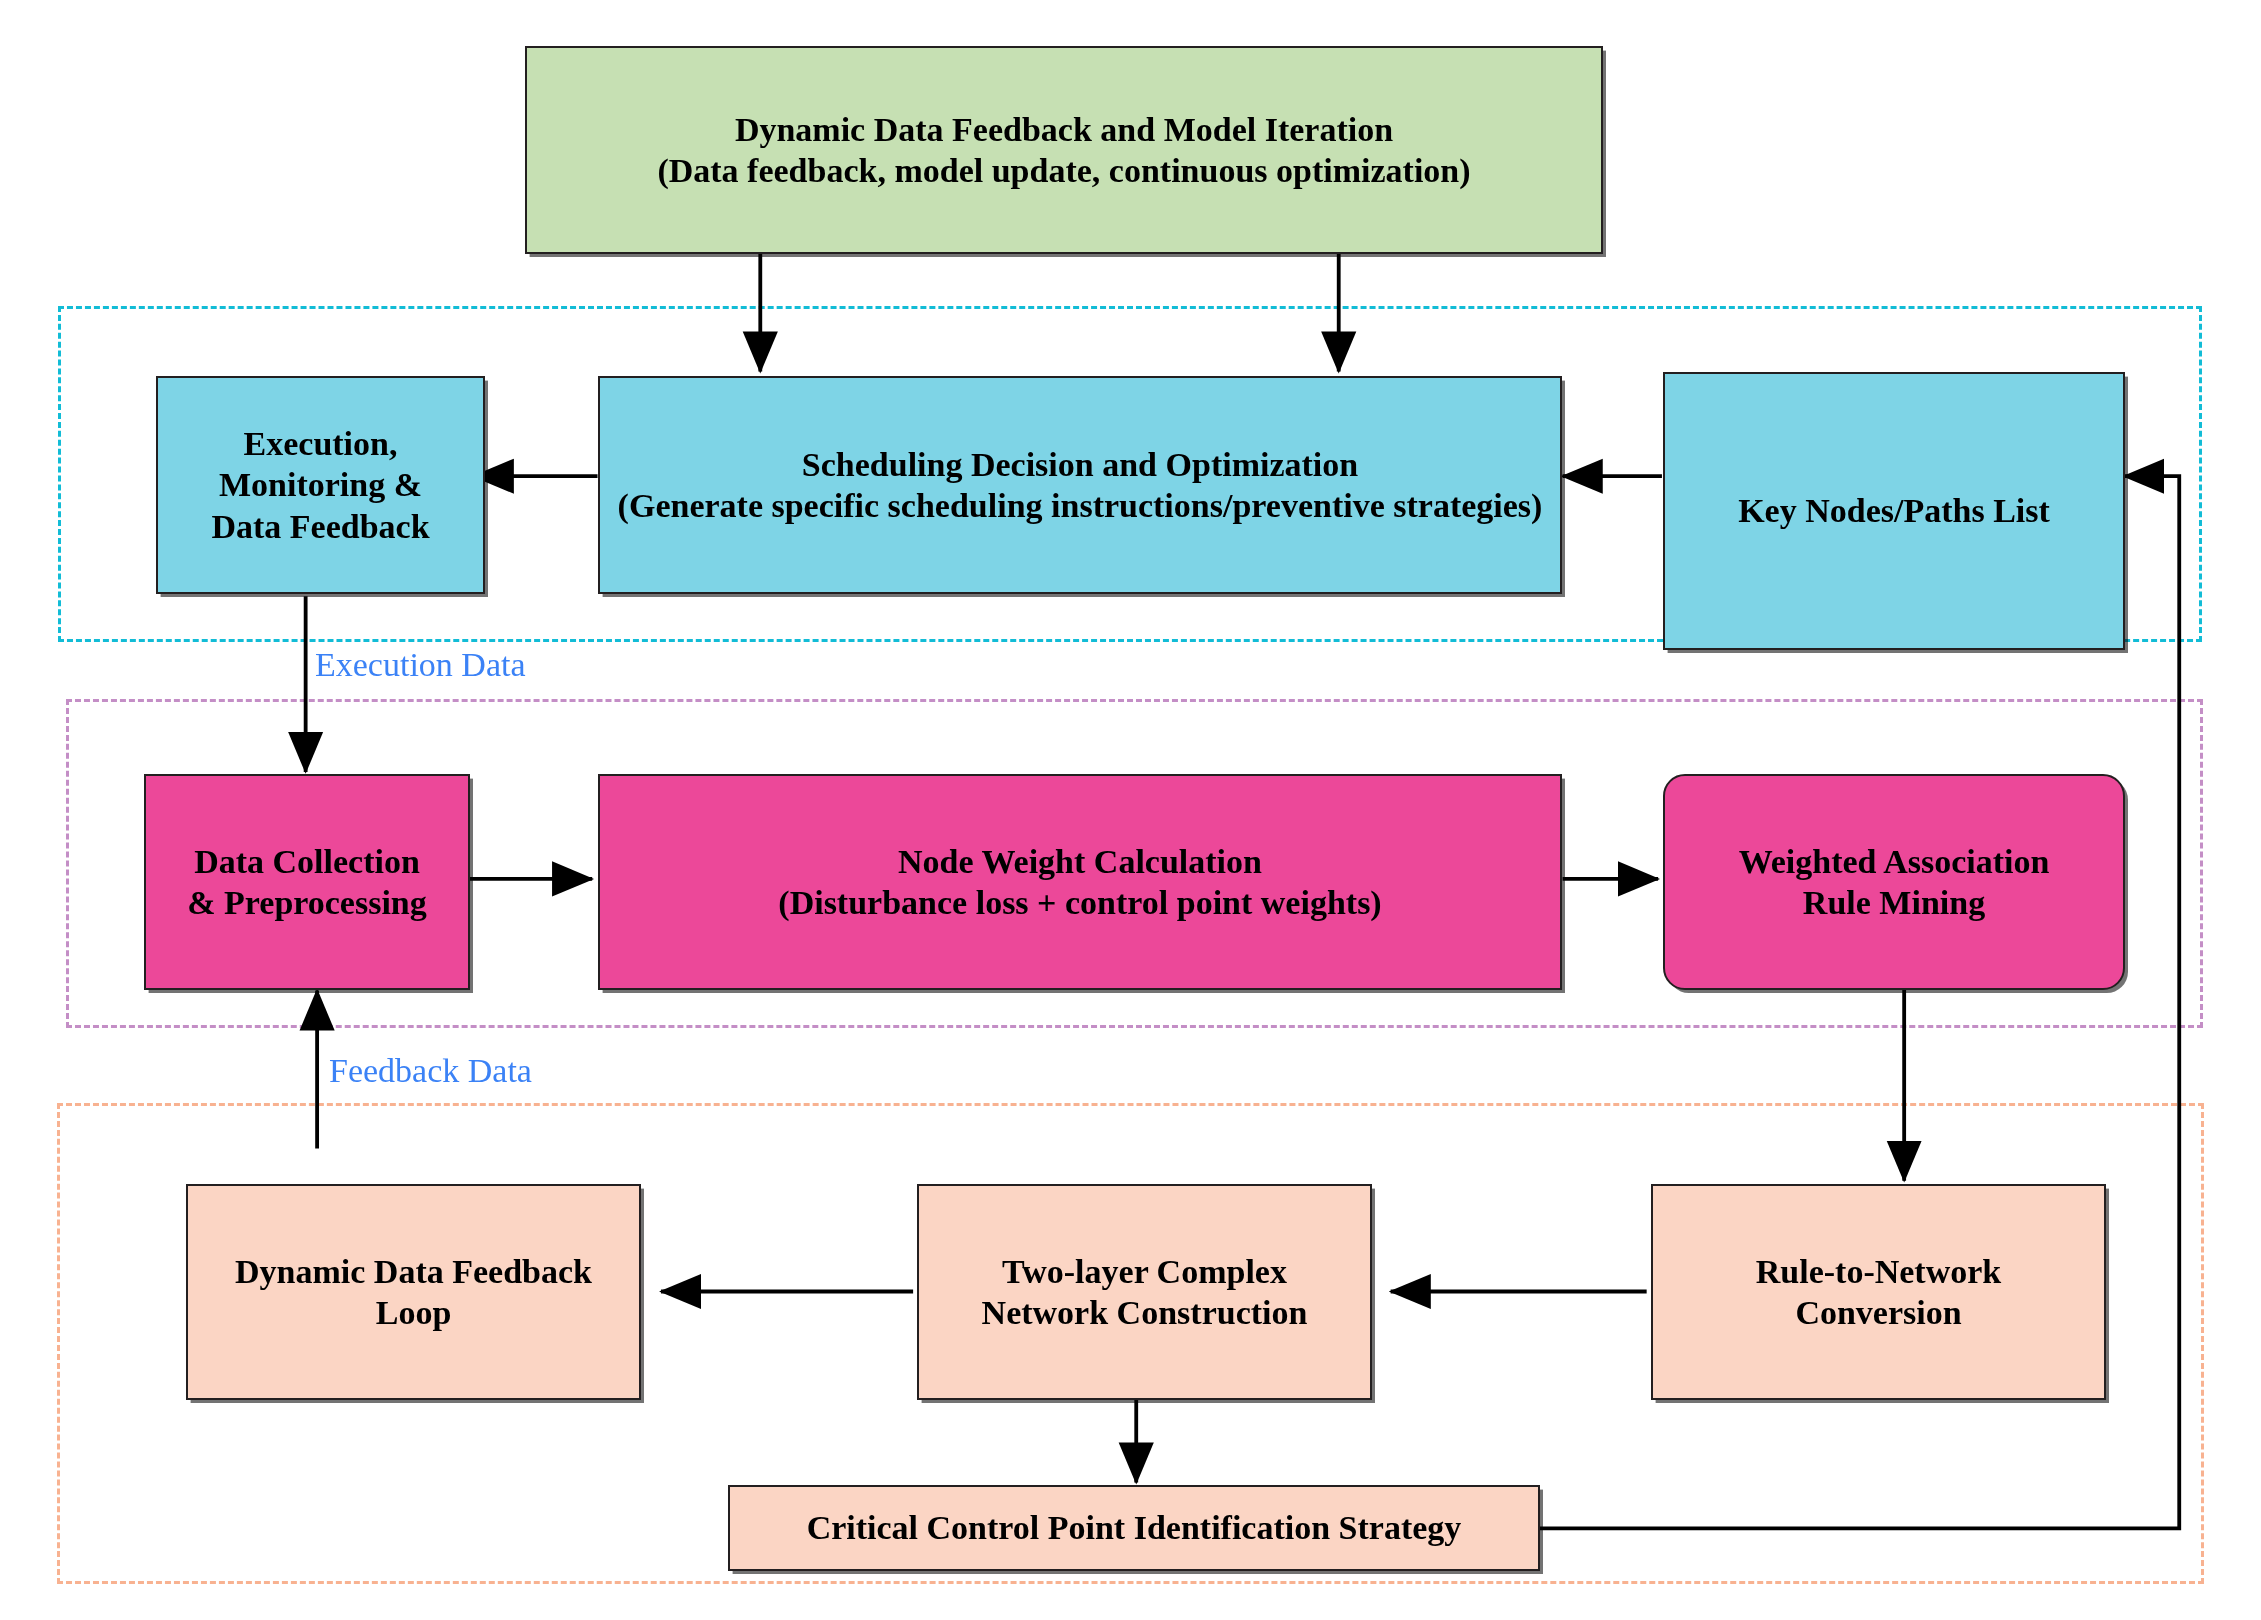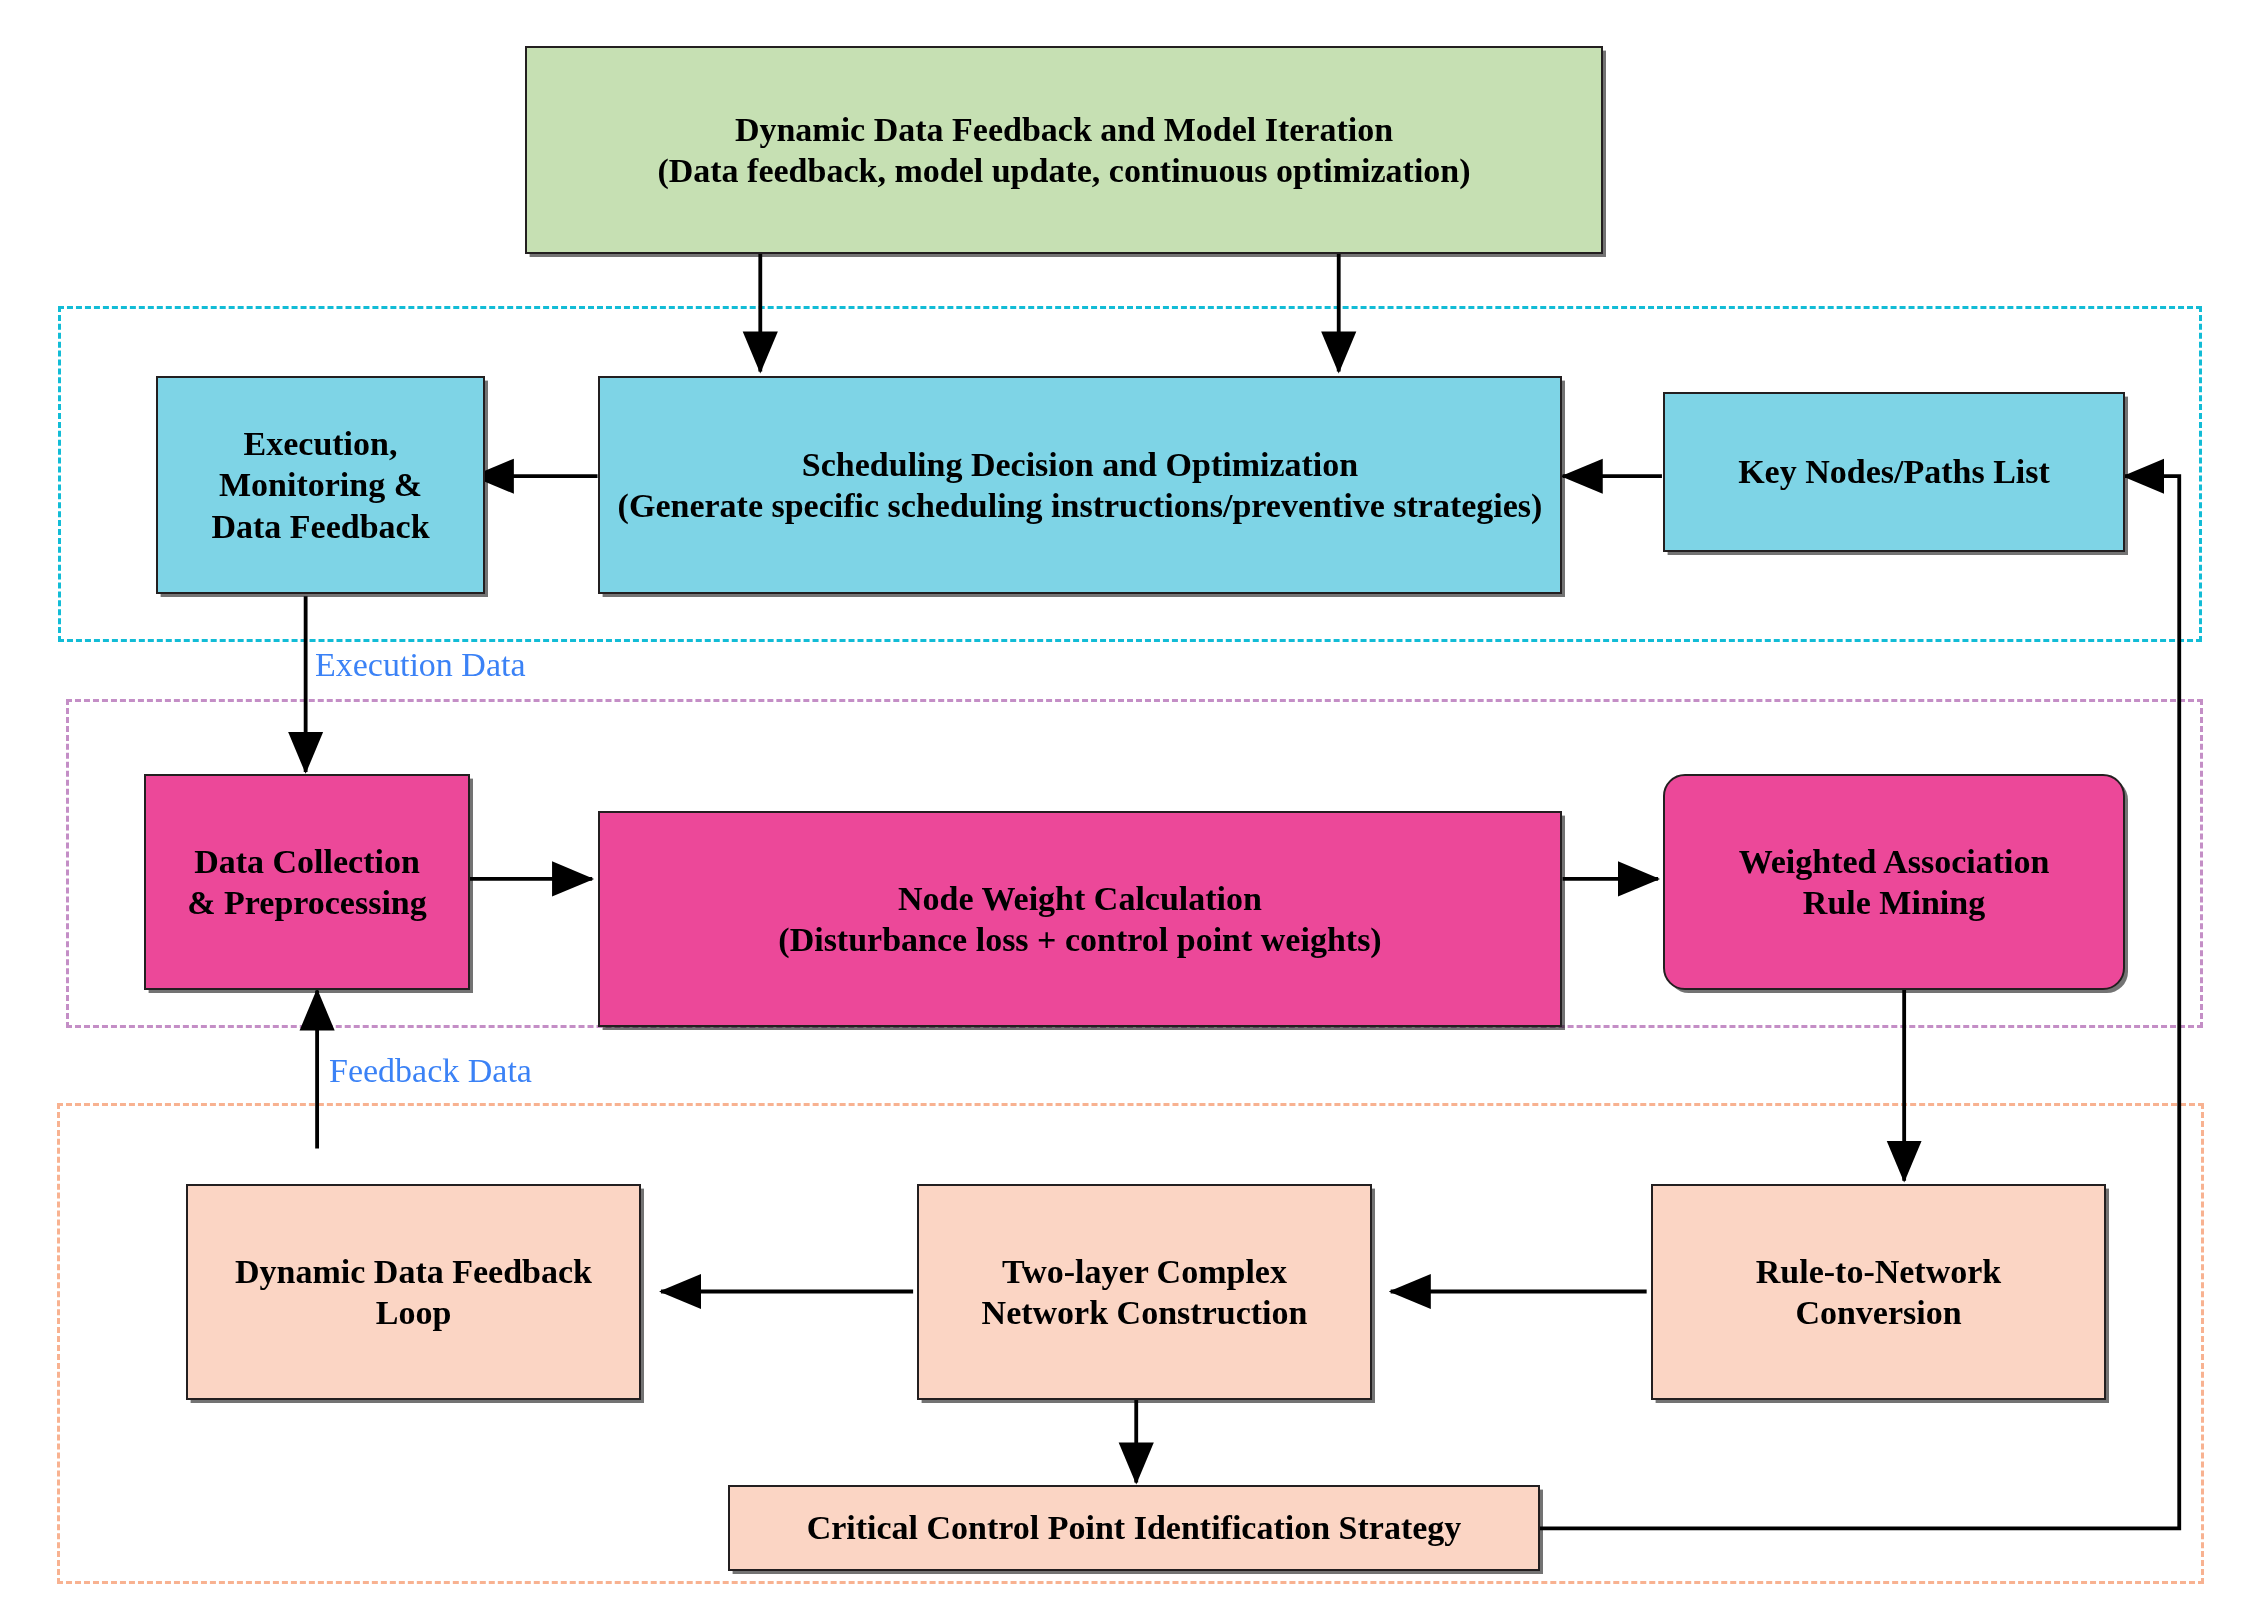--- a/index.html
+++ b/index.html
@@ -122,30 +122,30 @@
     <span class="label">Execution,
 Monitoring &amp;
 Data Feedback</span>
   </div>
 
   <div class="node-box fill-blue" style="left:598px; top:376px; width:964px; height:218px;">
     <span class="label">Scheduling Decision and Optimization
 (Generate specific scheduling instructions/preventive strategies)</span>
   </div>
 
-  <div class="node-box fill-blue" style="left:1663px; top:392px; width:462px; height:160px;">
+  <div class="node-box fill-blue" style="left:1663px; top:372px; width:462px; height:278px;">
     <span class="label">Key Nodes/Paths List</span>
   </div>
 
   <div class="node-box fill-purple" style="left:144px; top:774px; width:326px; height:216px;">
     <span class="label">Data Collection
 &amp; Preprocessing</span>
   </div>
 
-  <div class="node-box fill-purple" style="left:598px; top:774px; width:964px; height:216px;margin-top:37px;">
+  <div class="node-box fill-purple" style="left:598px; top:774px; width:964px; height:216px;">
     <span class="label">Node Weight Calculation
 (Disturbance loss + control point weights)</span>
   </div>
 
   <div class="node-box fill-purple" style="left:1663px; top:774px; width:462px; height:216px;border-radius:22px;">
     <span class="label">Weighted Association
 Rule Mining</span>
   </div>
 
   <div class="node-box fill-peach" style="left:186px; top:1184px; width:455px; height:216px;">

